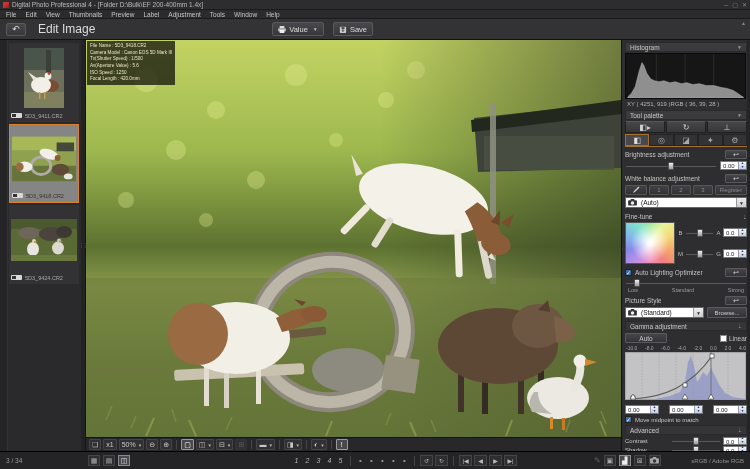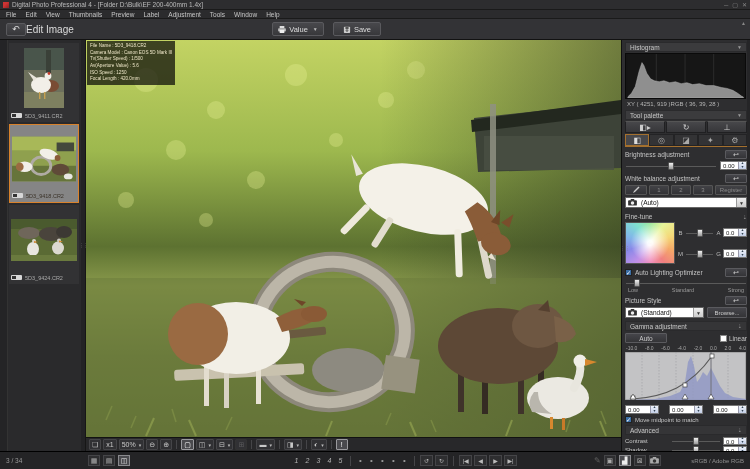--- a/index.html
+++ b/index.html
@@ -14,24 +14,24 @@
   #winbtns span { font-size:6px; color:#888; line-height:8px; }
 
   
   #menubar { height:9px; background:#2b2b2d; display:flex; align-items:center; gap:9px; padding:0 6px; border-bottom:1px solid #1a1a1a;}
   #menubar span { font-size:6.5px; color:#c5c5c5; white-space:nowrap; cursor:default;}
 
   
   #toolbar { height:21px; background:#333336; border-bottom:1px solid #121212; display:flex; align-items:center; padding:0 6px; position:relative;}
   .tbtn { background:linear-gradient(#48484c,#38383b); border:1px solid #5a5a5e; border-radius:2px; color:#ddd; display:flex; align-items:center; justify-content:center; }
   #back-btn { width:20px; height:13px; font-size:9px; }
-  #edit-image-lbl { font-size:10px; color:#ddd; margin-left:0; }
+  #edit-image-lbl { font-size:12px; color:#ddd; margin-left:12px; }
   #center-btns { position:absolute; left:272px; top:3px; display:flex; gap:9px; }
   #print-btn { width:52px; height:14px; gap:3px; font-size:7.5px; }
-  #save-btn { width:48px; height:14px; gap:3px; font-size:7.5px; }
+  #save-btn { width:40px; height:14px; gap:3px; font-size:7.5px; }
   .micon { width:8px; height:7px; display:inline-block; }
   #toolbar .collapse { position:absolute; right:4px; top:1px; font-size:5px; color:#888; }
   .ddarrow { font-size:5px; color:#bbb; margin-left:2px; }
 
   
   #content { display:flex; height:411px; }
 
   
   #sidebar { width:86px; background:#2a2a2c; border-right:1px solid #161616; padding:3px 2px 0 9px; position:relative; }
   #sidebar::before { content:""; position:absolute; left:0; top:0; bottom:0; width:7px; background:#242426; border-right:1px solid #333;}

